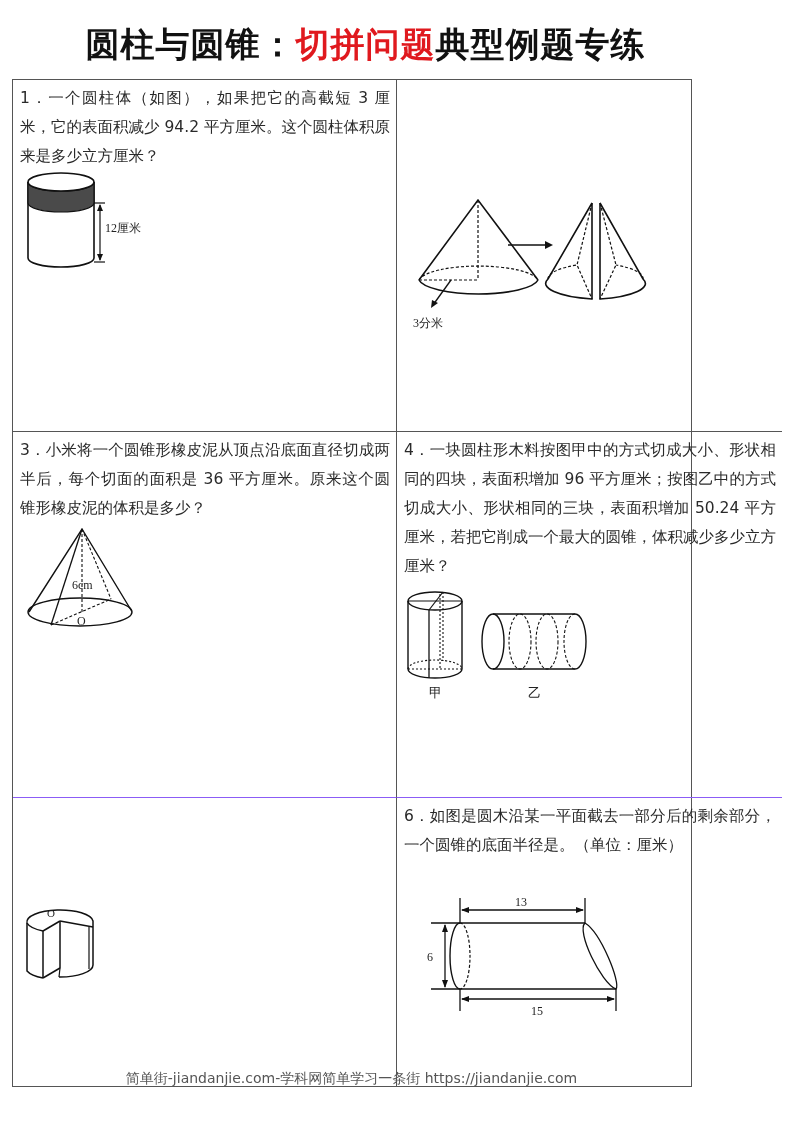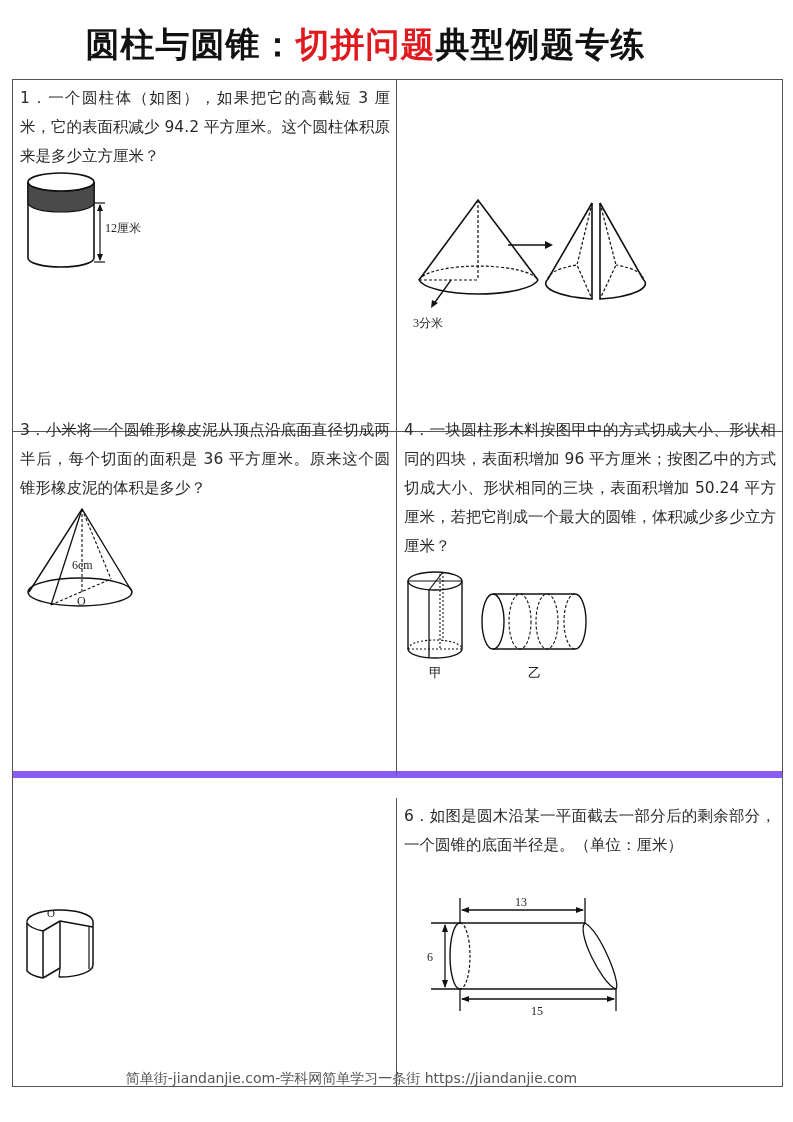--- a/index.html
+++ b/index.html
@@ -7,28 +7,28 @@
   body { position: relative; font-family: "DejaVu Sans", "Liberation Sans", sans-serif; color: #222; }
 
   .page-title {
     position: absolute; left: 0; top: 22px; width: 637px; height: 50px;
     text-align: center; font-size: 34px; font-weight: bold; letter-spacing: 1px;
     color: #111; font-family: "DejaVu Sans", sans-serif; margin-left: 47px;
   }
   .page-title .accent { color: #e0191e; }
 
   .grid {
-    position: absolute; left: 12px; top: 79px; width: 771px; height: 1008px;
+    position: absolute; left: 12px; top: 79px; width: 680px; height: 1008px;
     border: 1px solid #555;
   }
   .cell { position: absolute; border-color: #555; border-style: solid; border-width: 0; overflow: hidden; }
   .cell.c1 { left: 0; width: 384px; border-right: 1px solid #555; }
   .cell.c2 { left: 384px; width: 385px; }
   .cell.r1 { top: 0; height: 352px; border-bottom: 1px solid #555; }
-  .cell.r2 { top: 332px; height: 366px; border-bottom: 7px solid #8b5cf6; }
+  .cell.r2 { top: 352px; height: 366px; border-bottom: 1px solid #8b5cf6; }
   .cell.r3 { top: 718px; height: 288px; }
 
   .q-text {
     position: absolute; left: 7px; top: 4px; right: 6px;
     font-size: 15.5px; line-height: 29px; color: #2a2a2a;
     font-family: "DejaVu Sans", sans-serif; text-align: justify;
   }
   .frac { display: inline-block; vertical-align: middle; text-align: center; font-size: 11px; line-height: 11px; margin: 0 1px; }
   .frac .num { display: block; border-bottom: 1px solid #333; padding: 0 1px; }
   .frac .den { display: block; }

